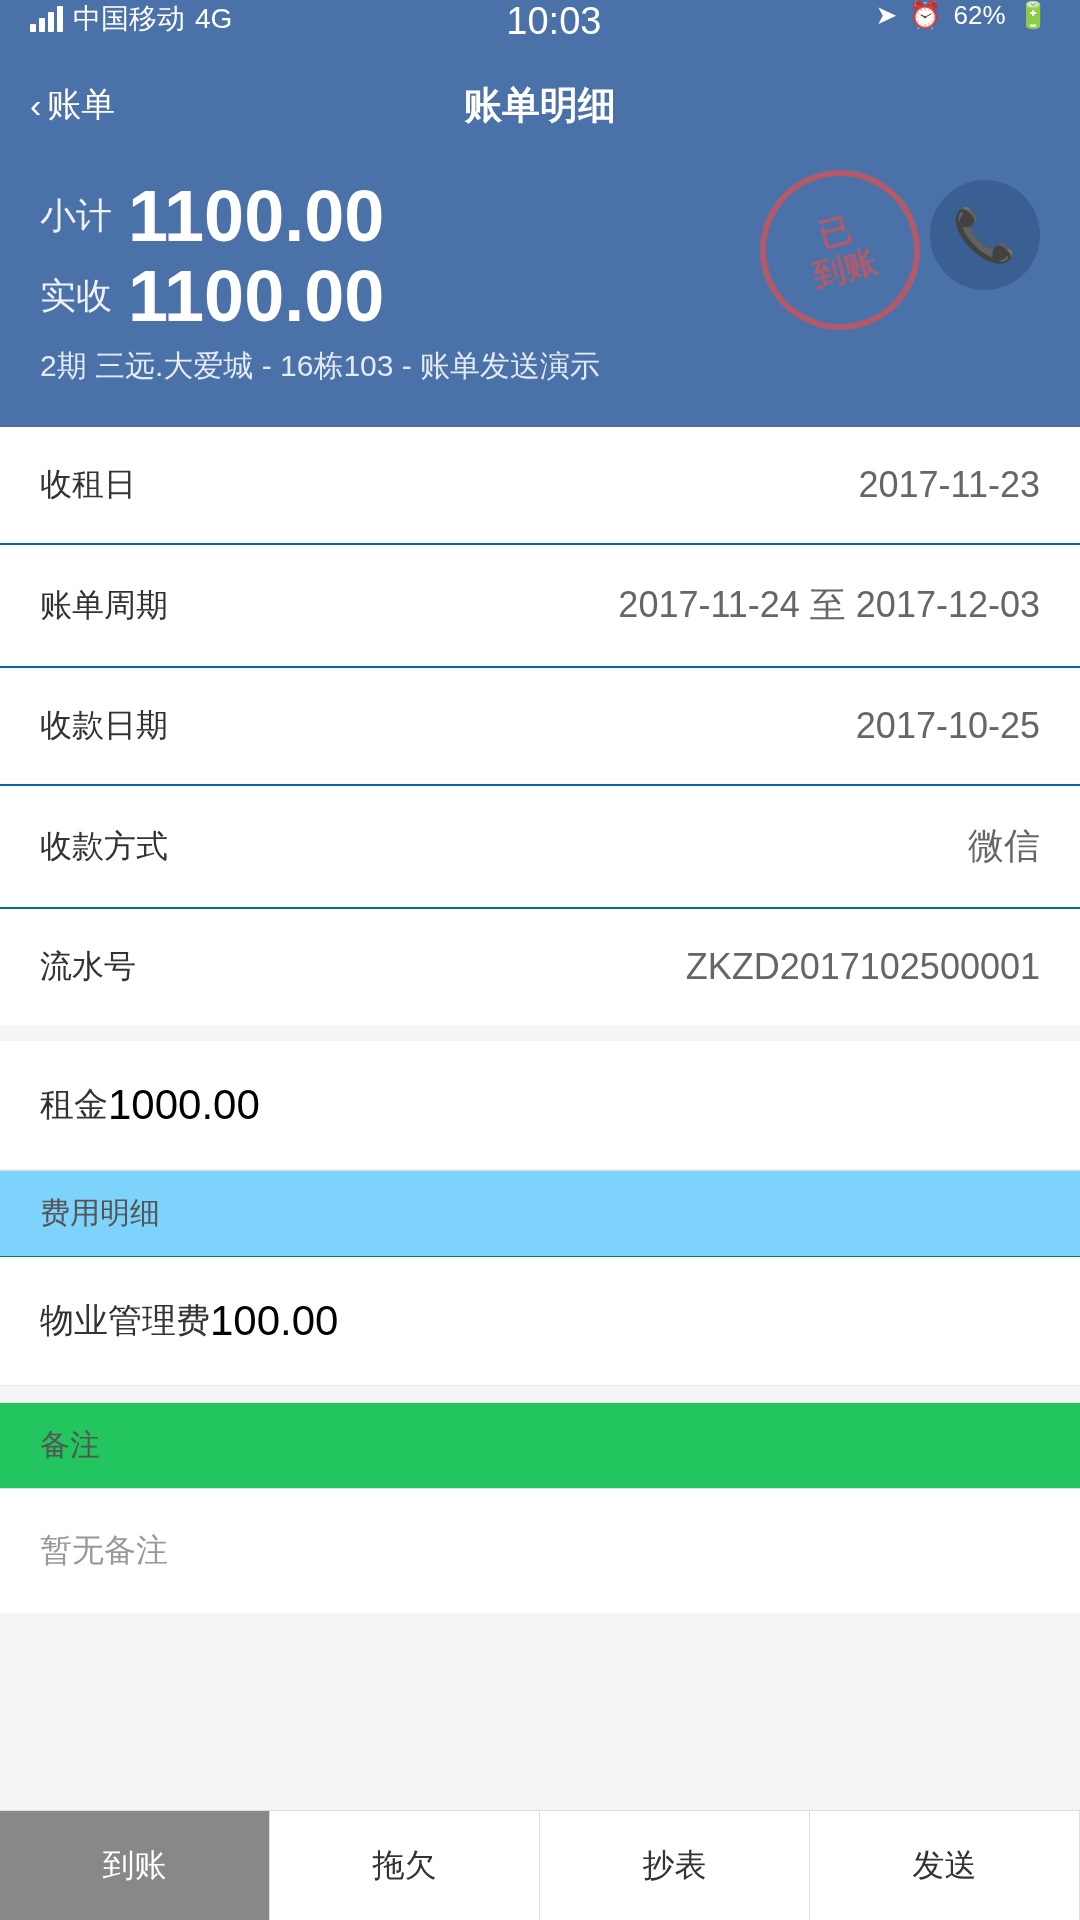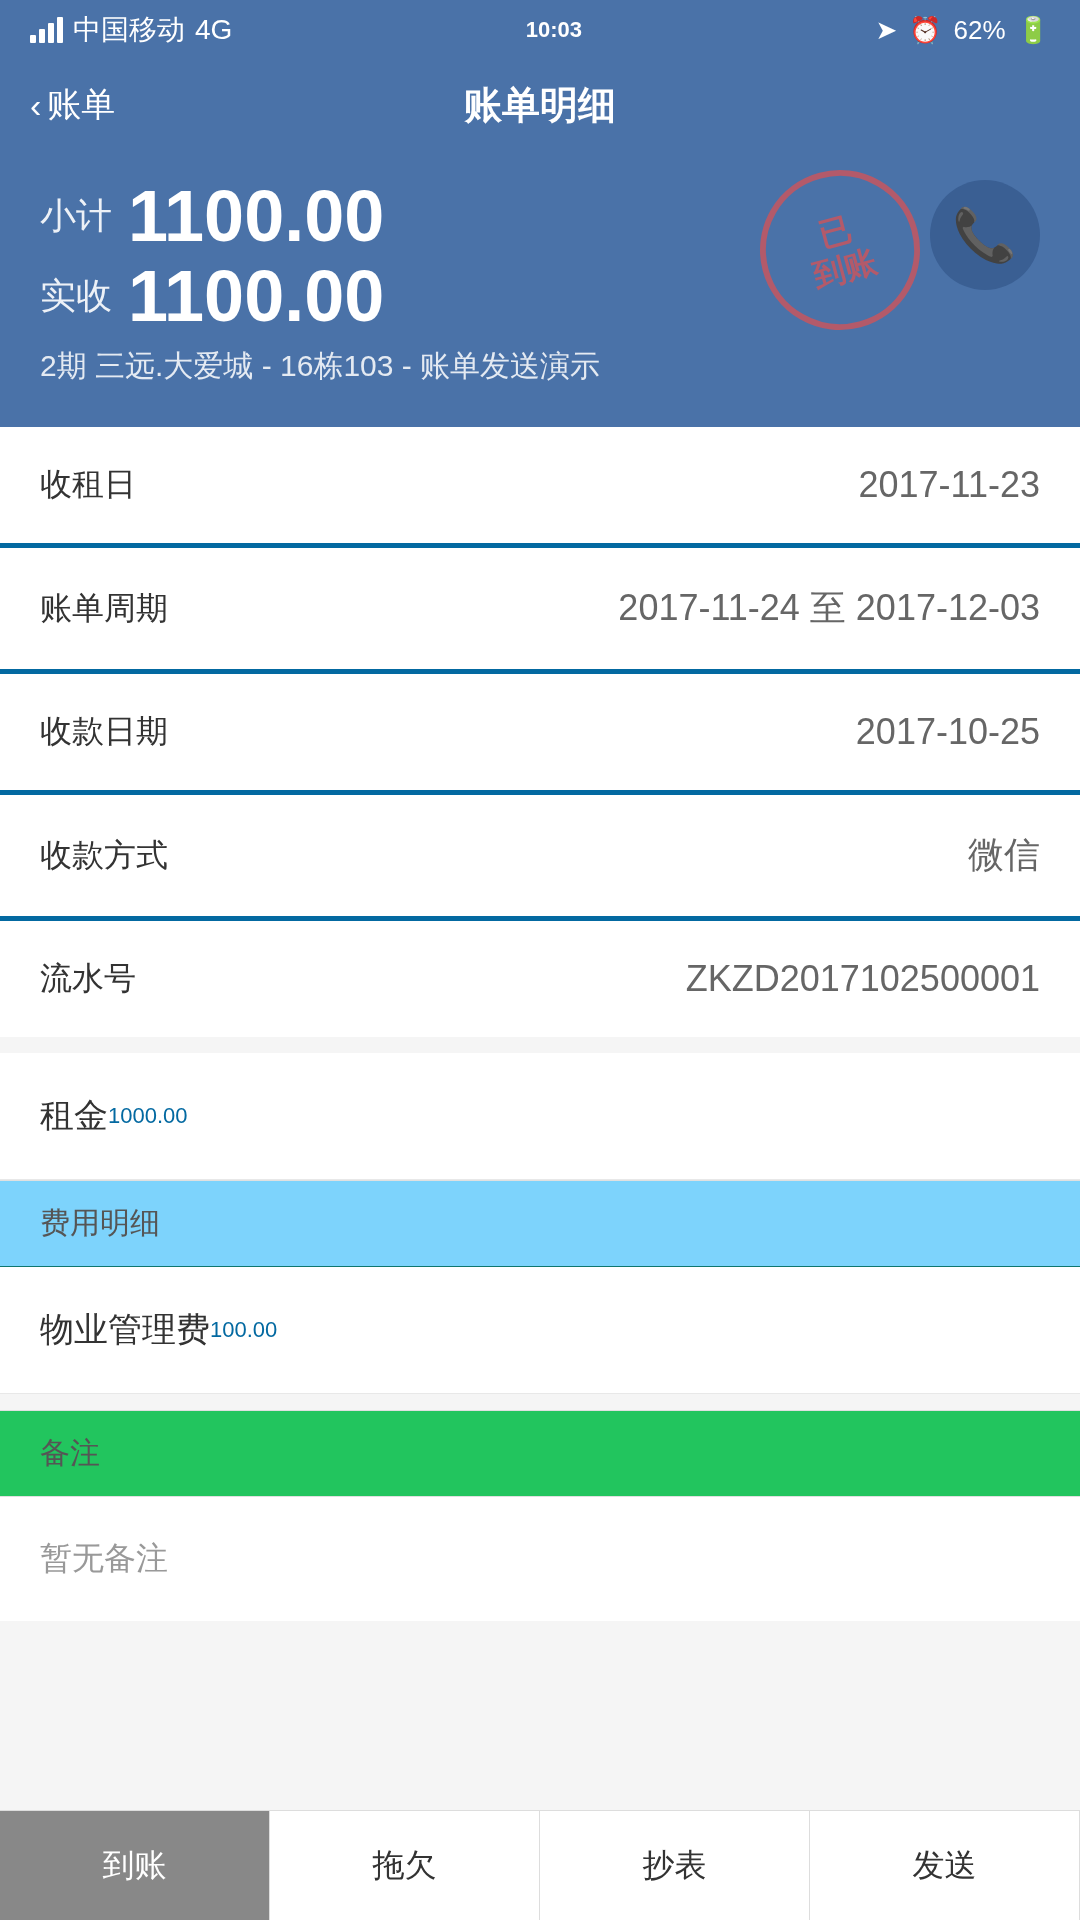--- a/index.html
+++ b/index.html
@@ -10,28 +10,28 @@
       font-family: -apple-system, 'PingFang SC', 'Helvetica Neue', Arial, sans-serif;
       background: #f5f5f5;
       overflow-x: hidden;
     }
 
     
     .status-bar {
       background: #4a72a8;
       height: 60px;
       display: flex;
-      align-items: center;
+      align-items: flex-start;
       justify-content: space-between;
       padding: 0 30px;
       color: white;
       font-size: 28px;
     }
     .status-left { display: flex; align-items: center; gap: 10px; }
-    .status-center { font-size: 22px; font-weight: 700; }
+    .status-center { font-size: 38px; font-weight: 400; }
     .status-right { display: flex; align-items: center; gap: 12px; font-size: 26px; }
     .signal-bars { display: flex; align-items: flex-end; gap: 3px; }
     .signal-bar { width: 6px; background: white; border-radius: 1px; }
 
     
     .nav-bar {
       background: #4a72a8;
       height: 90px;
       display: flex;
       align-items: center;
@@ -133,21 +133,21 @@
     
     .info-section {
       background: white;
       margin-bottom: 16px;
     }
     .info-row {
       display: flex;
       align-items: center;
       justify-content: space-between;
       padding: 36px 40px;
-      border-bottom: 5px solid #0369a1;
+      border-bottom: 2px solid #0369a1;
     }
     .info-row:last-child { border-bottom: none; }
     .info-label {
       color: #333;
       font-size: 32px;
     }
     .info-value {
       color: #666;
       font-size: 36px;
     }
@@ -170,22 +170,22 @@
       display: flex;
       align-items: center;
       padding: 40px 40px;
       border-bottom: 1px solid #e8e8e8;
     }
     .item-label {
       color: #333;
       font-size: 34px;
     }
     .item-value {
-      color: #0369a1;
-      font-size: 22px;
+      color: #000000;
+      font-size: 42px;
     }
 
     
     .remarks-header {
       background: #22c55e;
       padding: 22px 40px;
       border-top: 1px solid #e0e0e0;
       border-bottom: 1px solid #e0e0e0;
       margin-top: 16px;
     }

